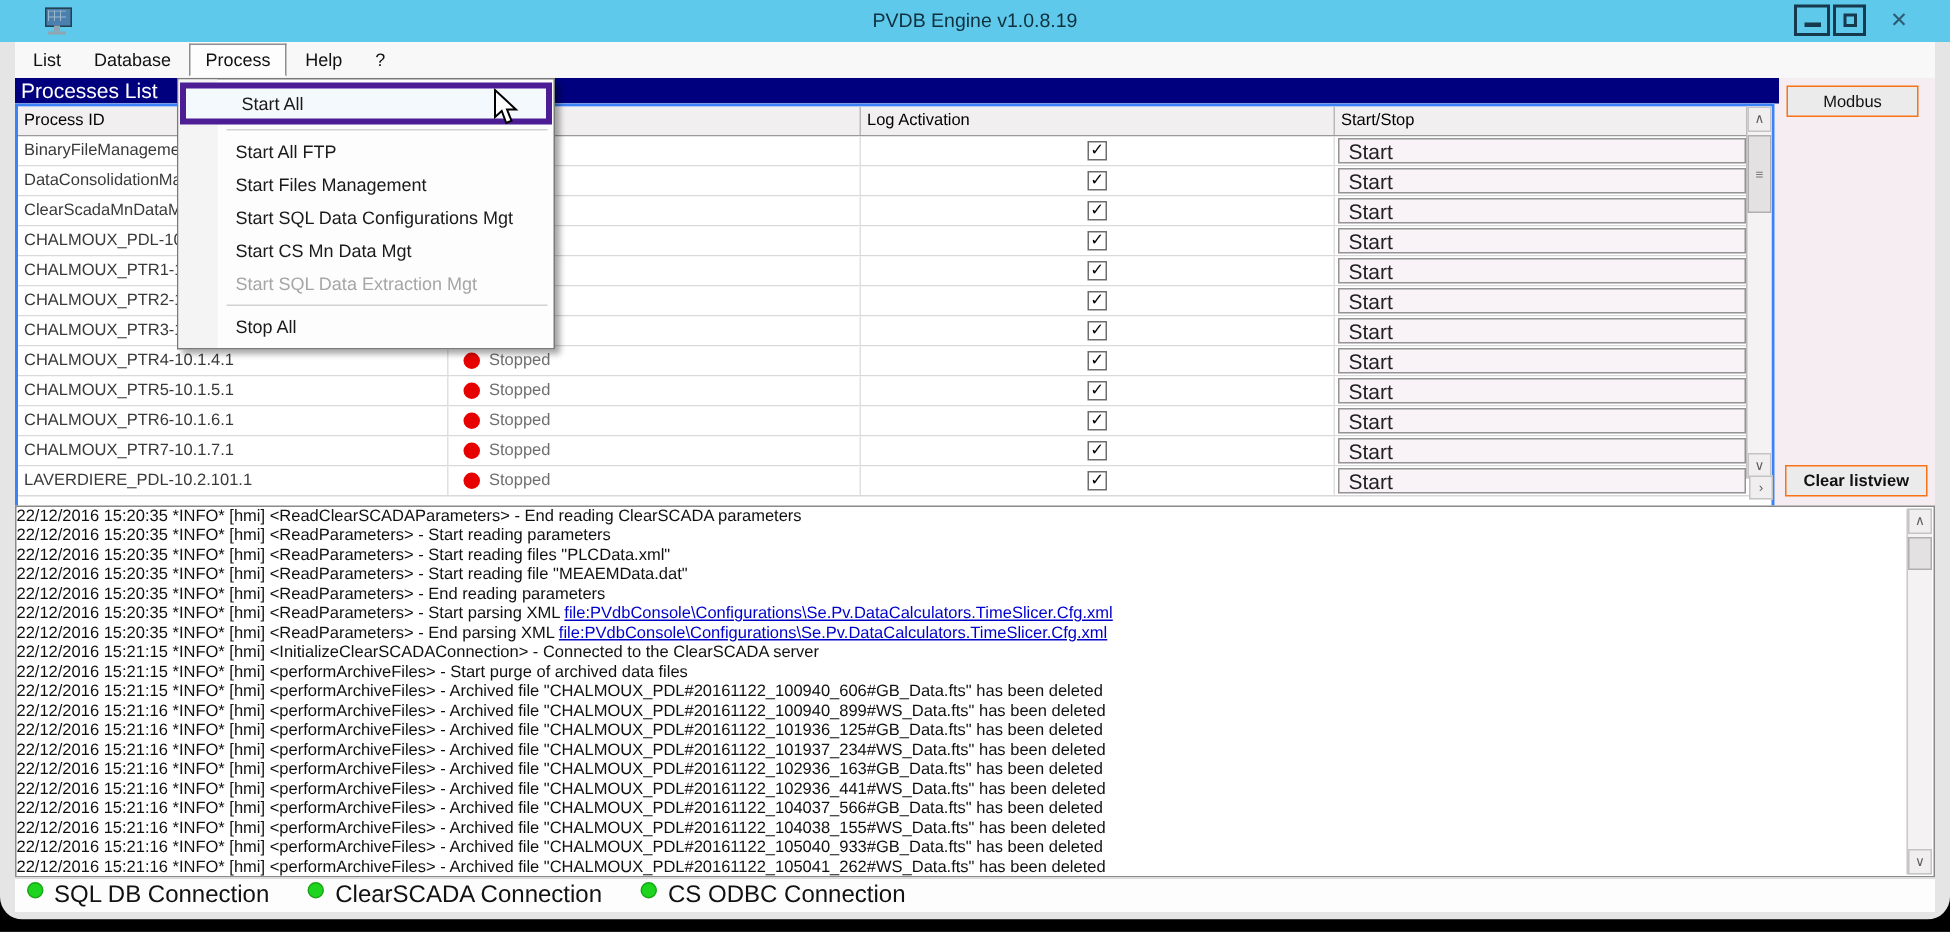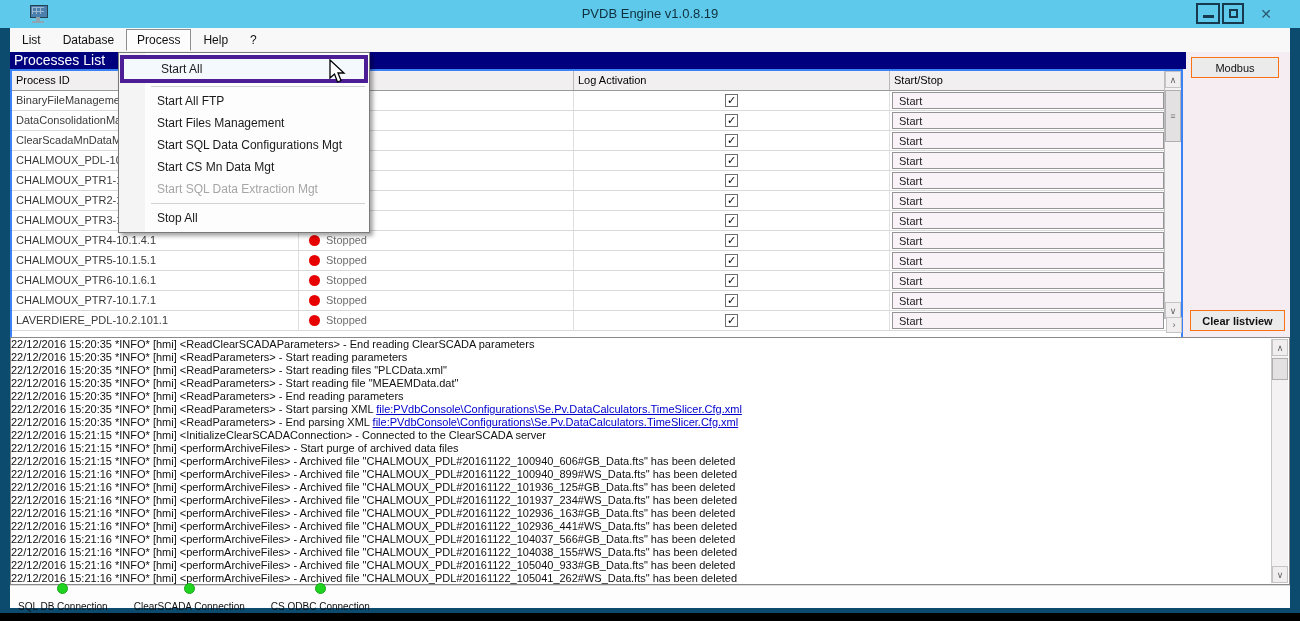--- a/index.html
+++ b/index.html
@@ -1,18 +1,18 @@
 <!DOCTYPE html>
 <html><head>
 <meta charset="utf-8">
 <style>
   html,body{margin:0;padding:0;background:#000;}
   body{width:1300px;height:621px;position:relative;overflow:hidden;
        font-family:"Liberation Sans","DejaVu Sans",sans-serif;-webkit-font-smoothing:none;}
-  .frame{position:absolute;left:0;top:0;width:1300px;height:613px;background:#0c4a6e;}
+  .frame{position:absolute;left:0;top:0;width:1300px;height:613px;background:#e5e5e5;border-radius:15px;}
   
   .titlebar{position:absolute;left:0;top:0;width:1300px;height:28px;background:#5ec9ea;}
   .app-icon{position:absolute;left:28px;top:4px;width:22px;height:20px;}
   .app-icon .screen{position:absolute;left:2px;top:1px;width:16px;height:11px;background:#4a7fae;border:1px solid #23414f;}
   .app-icon .grid{position:absolute;left:4px;top:3px;width:12px;height:7px;
      background:linear-gradient(#9db9cf 1px,transparent 1px),linear-gradient(90deg,#9db9cf 1px,transparent 1px);
      background-size:4px 4px;}
   .app-icon .neck{position:absolute;left:8px;top:13px;width:4px;height:4px;background:#8fa6b2;}
   .app-icon .base{position:absolute;left:4px;top:17px;width:12px;height:2px;background:#8fa6b2;}
   .title-text{position:absolute;left:0;top:6px;width:1300px;text-align:center;
@@ -46,21 +46,21 @@
   .c-id{padding-left:4px;}
   .c-status{display:flex;align-items:center;gap:6px;padding-left:10px;}
   .dot-red{width:11px;height:11px;border-radius:50%;background:#e60000;flex:0 0 auto;}
   .status-text{color:#6f6f6f;}
   .c-log{display:flex;align-items:center;justify-content:center;}
   .checkbox{width:13px;height:13px;background:#fff;border:1px solid #6e6e6e;box-sizing:border-box;
      display:flex;align-items:center;justify-content:center;}
   .check{font-size:11px;line-height:10px;font-weight:bold;color:#000;margin-top:-1px;}
   .c-action{padding:0;}
   .start-btn{display:block;width:calc(100% - 5px);height:17px;margin:1px 2px;background:#f9f3f7;
-     border:1px solid #949494;font-size:11px;text-align:left;padding:0 0 0 6px;color:#222;
+     border:1px solid #949494;font-size:14px;text-align:left;padding:0 0 0 6px;color:#222;
      font-family:inherit;line-height:14px;}
   
   .vscroll{position:absolute;right:0;top:0;width:17px;height:248px;background:#f4f2f3;border-left:1px solid #bdbdbd;box-sizing:border-box;}
   .sbtn{position:absolute;left:0;width:16px;height:17px;background:#f1eef0;border:1px solid #c4c4c4;
      box-sizing:border-box;color:#5e5e5e;font-size:9px;display:flex;align-items:center;justify-content:center;}
   .vup{top:0;} .vdown{bottom:0;}
   .vthumb{position:absolute;left:0;top:19px;width:16px;height:52px;background:#e4e1e3;border:1px solid #b0aeb0;
      box-sizing:border-box;display:flex;align-items:center;justify-content:center;color:#7a7a7a;font-size:9px;}
   .hscroll{position:absolute;left:0;bottom:0;width:1156px;height:17px;background:#f1eef0;border-top:1px solid #bdbdbd;box-sizing:border-box;}
   .hleft{left:13px;top:0;height:16px;}
@@ -76,21 +76,21 @@
   .logbox{position:absolute;left:0;top:309px;width:1280px;height:248px;background:#fff;
      border:1px solid #8a8a8a;box-sizing:border-box;overflow:hidden;}
   .log-line{font-size:11px;line-height:13px;color:#101010;white-space:nowrap;padding-left:0;}
   .log-link{color:#0000cc;text-decoration:underline;}
   .logscroll{position:absolute;right:1px;top:1px;width:17px;height:244px;background:#f4f2f3;border-left:1px solid #c9c9c9;box-sizing:border-box;}
   .lup{top:0;} .ldown{bottom:0;}
   .lthumb{position:absolute;left:0;top:19px;width:16px;height:22px;background:#e4e1e3;border:1px solid #b0aeb0;box-sizing:border-box;}
   
   .statusbar{position:absolute;left:0;top:557px;width:1280px;height:23px;background:#fdfdfd;
      border-top:1px solid #dcdcdc;display:flex;align-items:center;gap:26px;padding-left:8px;box-sizing:border-box;}
-  .sitem{display:flex;align-items:center;gap:7px;font-size:10px;color:#111;flex-direction:column;}
+  .sitem{display:flex;gap:7px;font-size:16px;color:#111;}
   .dot-green{width:11px;height:11px;border-radius:50%;background:#1fd41f;border:1px solid #17a817;box-sizing:border-box;}
   
   .dropdown{position:absolute;left:108px;top:24px;width:250px;background:#fdfdfd;
      border:1px solid #7a7a7a;box-shadow:3px 3px 4px rgba(0,0,0,.35);z-index:20;padding:2px 0 3px 0;}
   .gutter{position:absolute;left:0;top:0;bottom:0;width:26px;background:#f4f4f4;}
   .ditem{position:relative;height:22px;line-height:22px;font-size:12px;color:#1a1a1a;padding-left:38px;}
   .ditem.hl{border:4px solid #4c1d95;background:#f4f9fe;height:20px;line-height:20px;margin:0 1px;padding-left:37px;}
   .ditem.disabled{color:#a6a6a6;}
   .dsep{height:1px;background:#d2d2d2;margin:3px 4px 3px 32px;}
   

